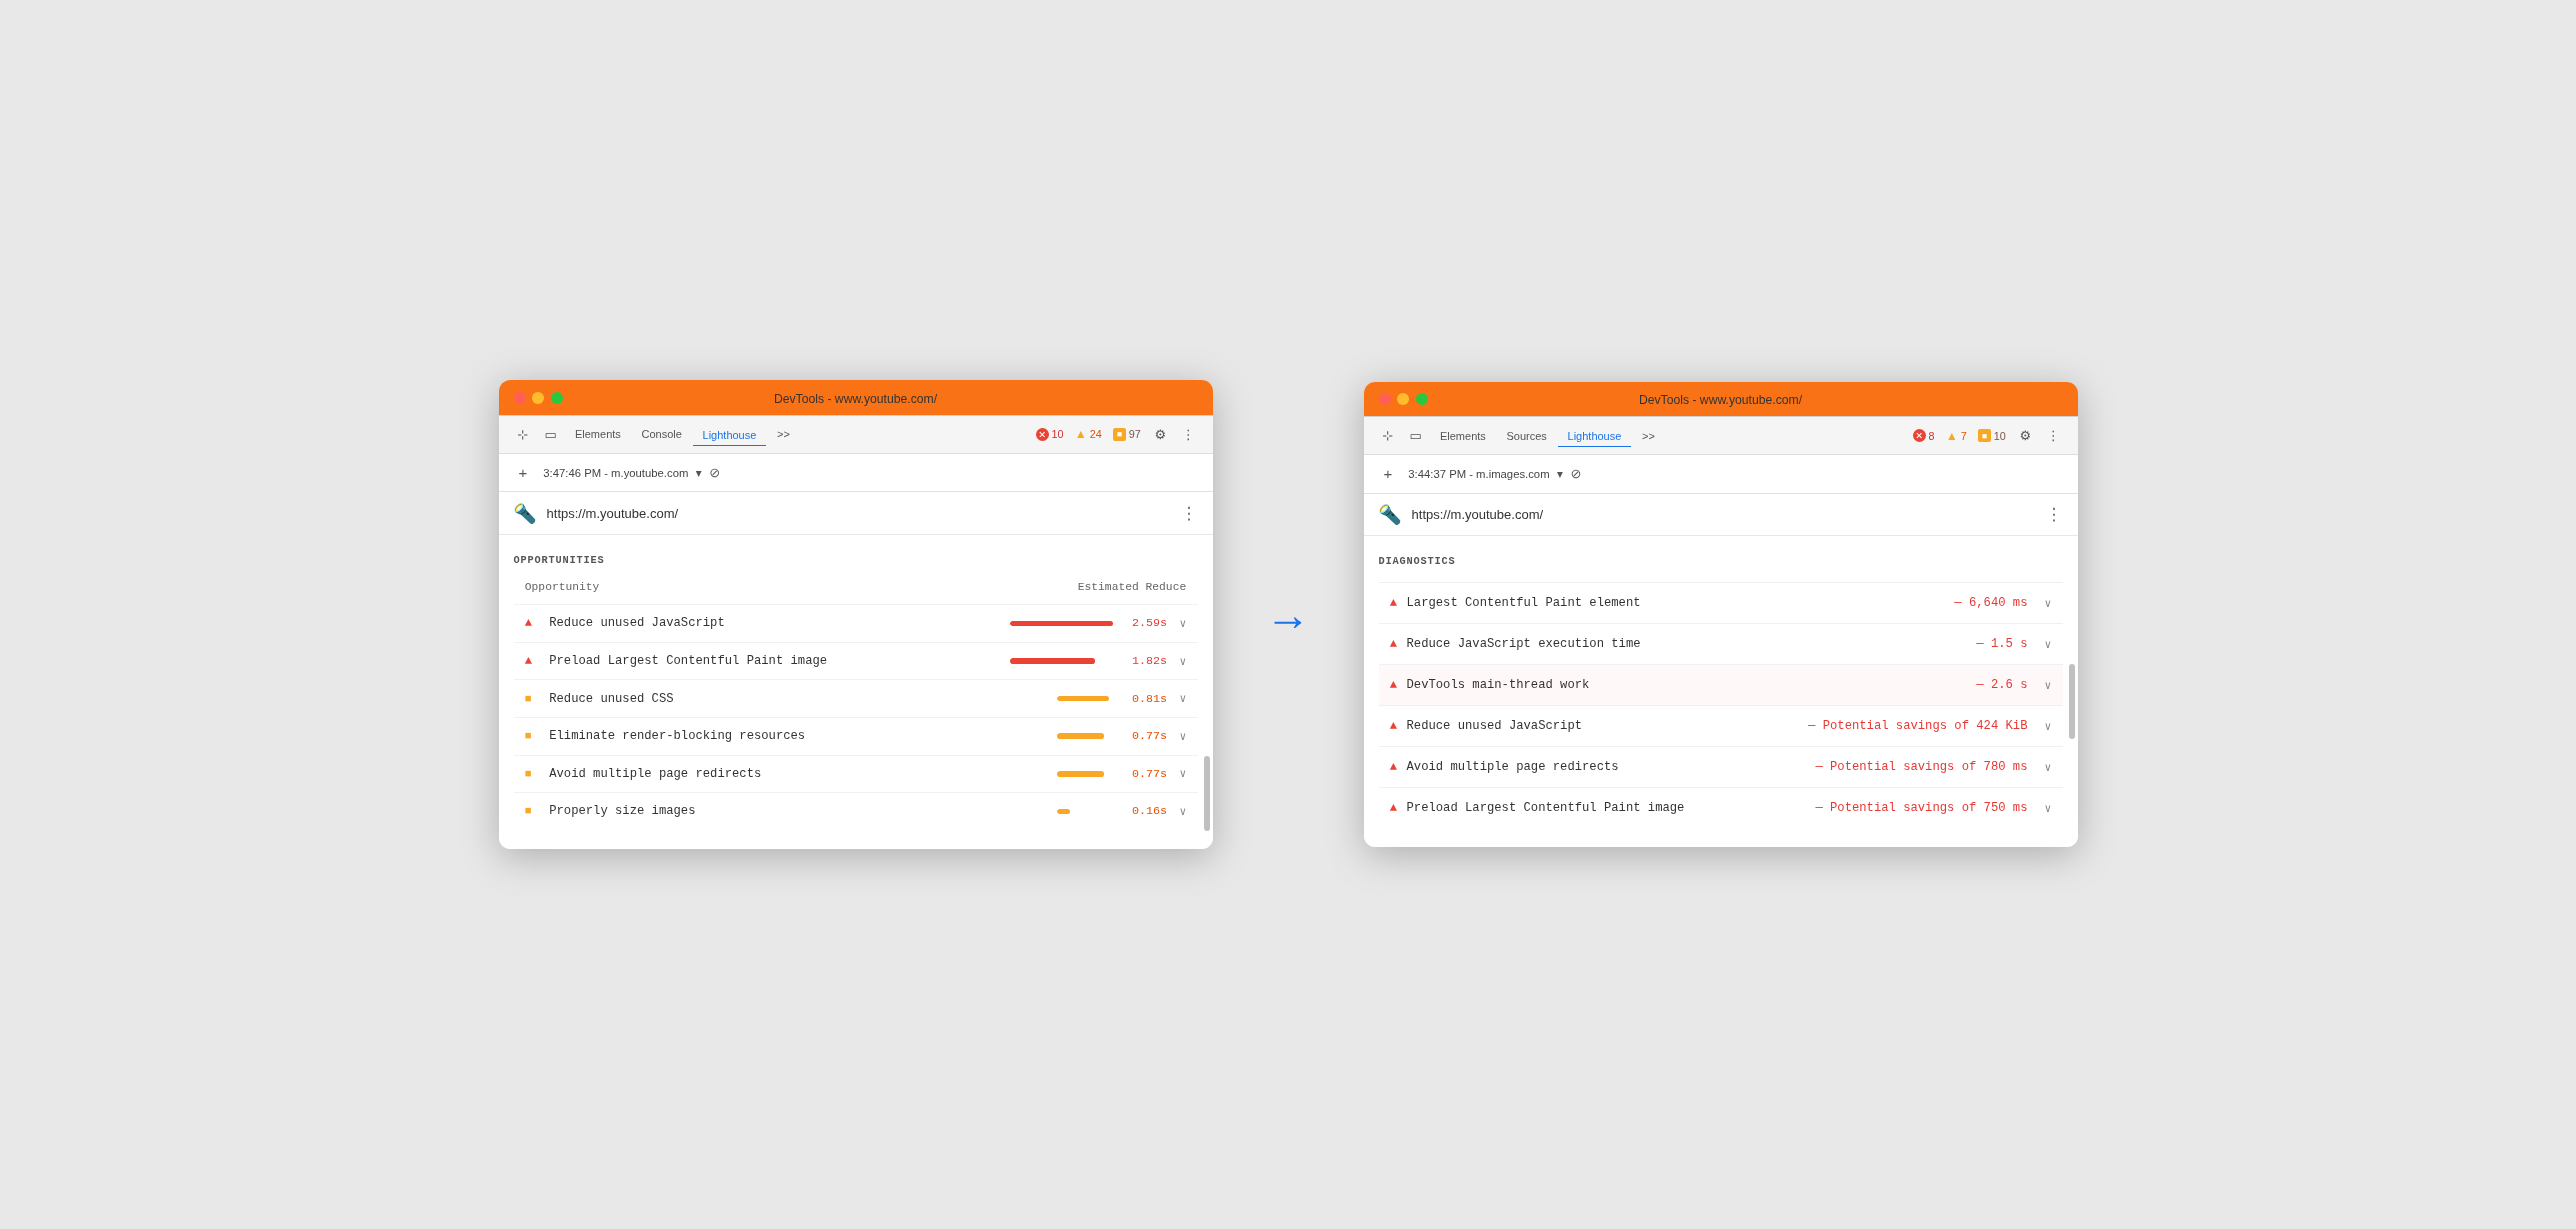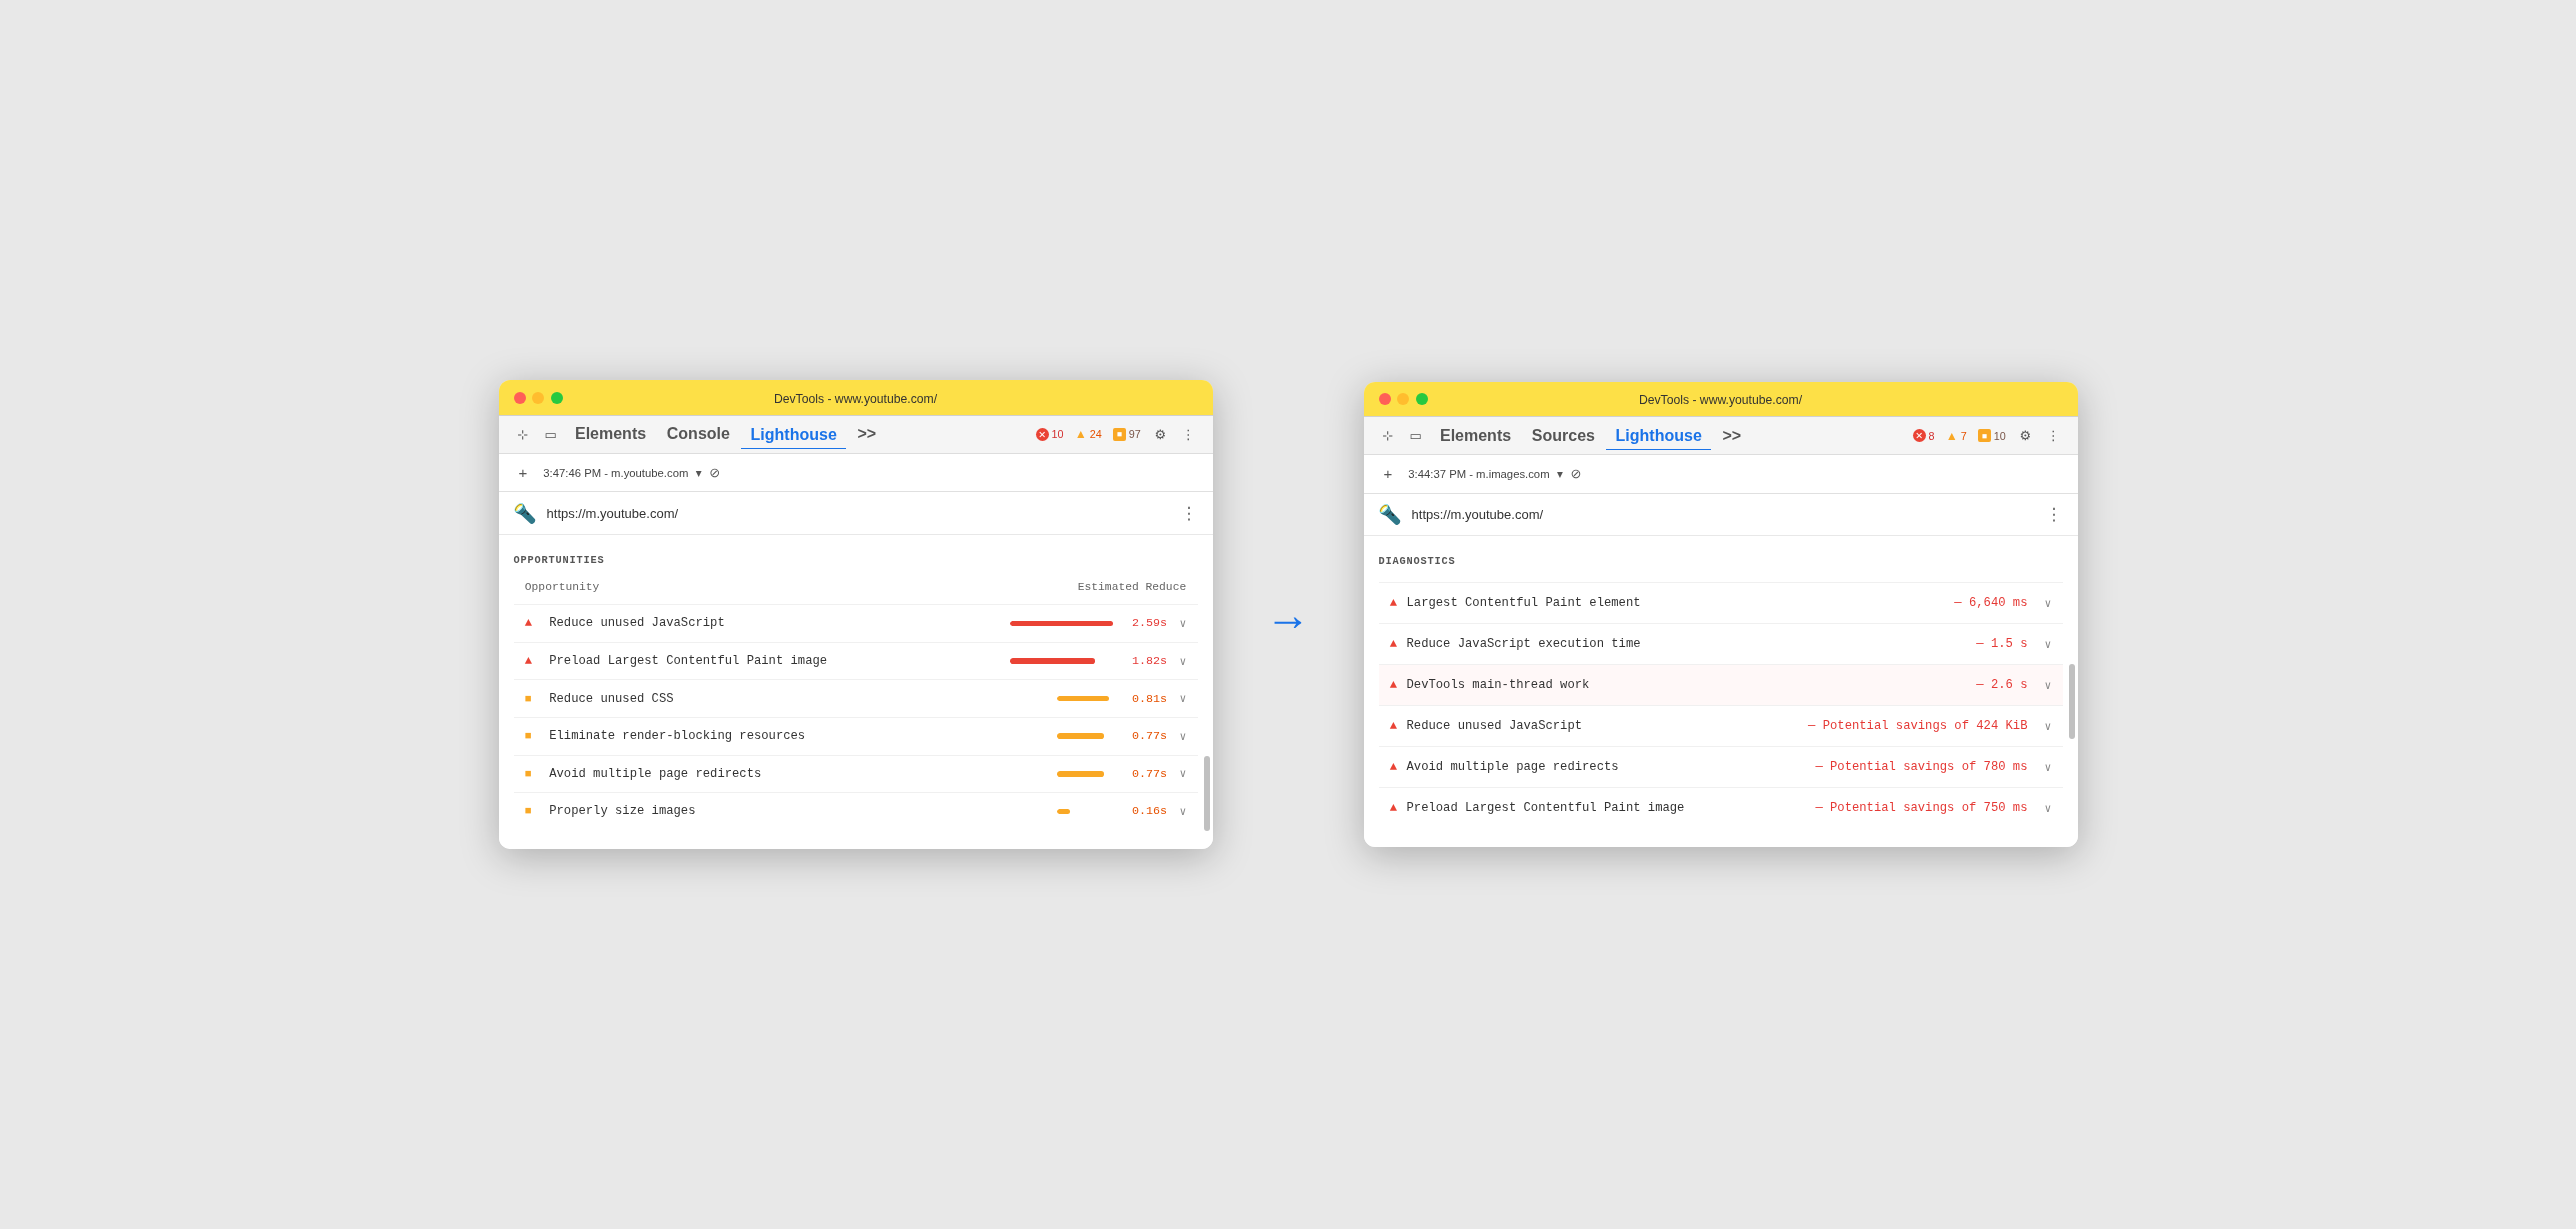--- a/index.html
+++ b/index.html
@@ -18,21 +18,21 @@
       background: #f5f5f5;
       border-radius: 11.3px;
       box-shadow: 0 7.5px 38px rgba(0,0,0,0.25);
       width: 714px;
       overflow: hidden;
       position: relative;
     }
 
     
     .title-bar {
-      background: #fde047;
+      background: #f97316;
       border-bottom: 0.9px solid #d0d0d0;
       padding: 11.3px 15px 9.4px;
       display: flex;
       align-items: center;
       justify-content: center;
       position: relative;
     }
     .traffic-lights {
       display: flex;
       gap: 6.6px;
@@ -71,26 +71,25 @@
       display: flex;
       align-items: center;
       justify-content: center;
       font-size: 13px;
       color: #555;
       cursor: pointer;
       border-radius: 3.8px;
     }
     .toolbar-tab {
       padding: 5.6px 9.4px;
-      font-size: 16px;
+      font-size: 11px;
       color: #555;
       cursor: pointer;
       border-radius: 3.8px;
       white-space: nowrap;
-      font-weight: bold;
     }
     .toolbar-tab.active {
       color: #1a73e8;
       border-bottom: 1.9px solid #1a73e8;
       border-radius: 0;
       padding-bottom: 3.8px;
     }
     .badge {
       display: inline-flex;
       align-items: center;

